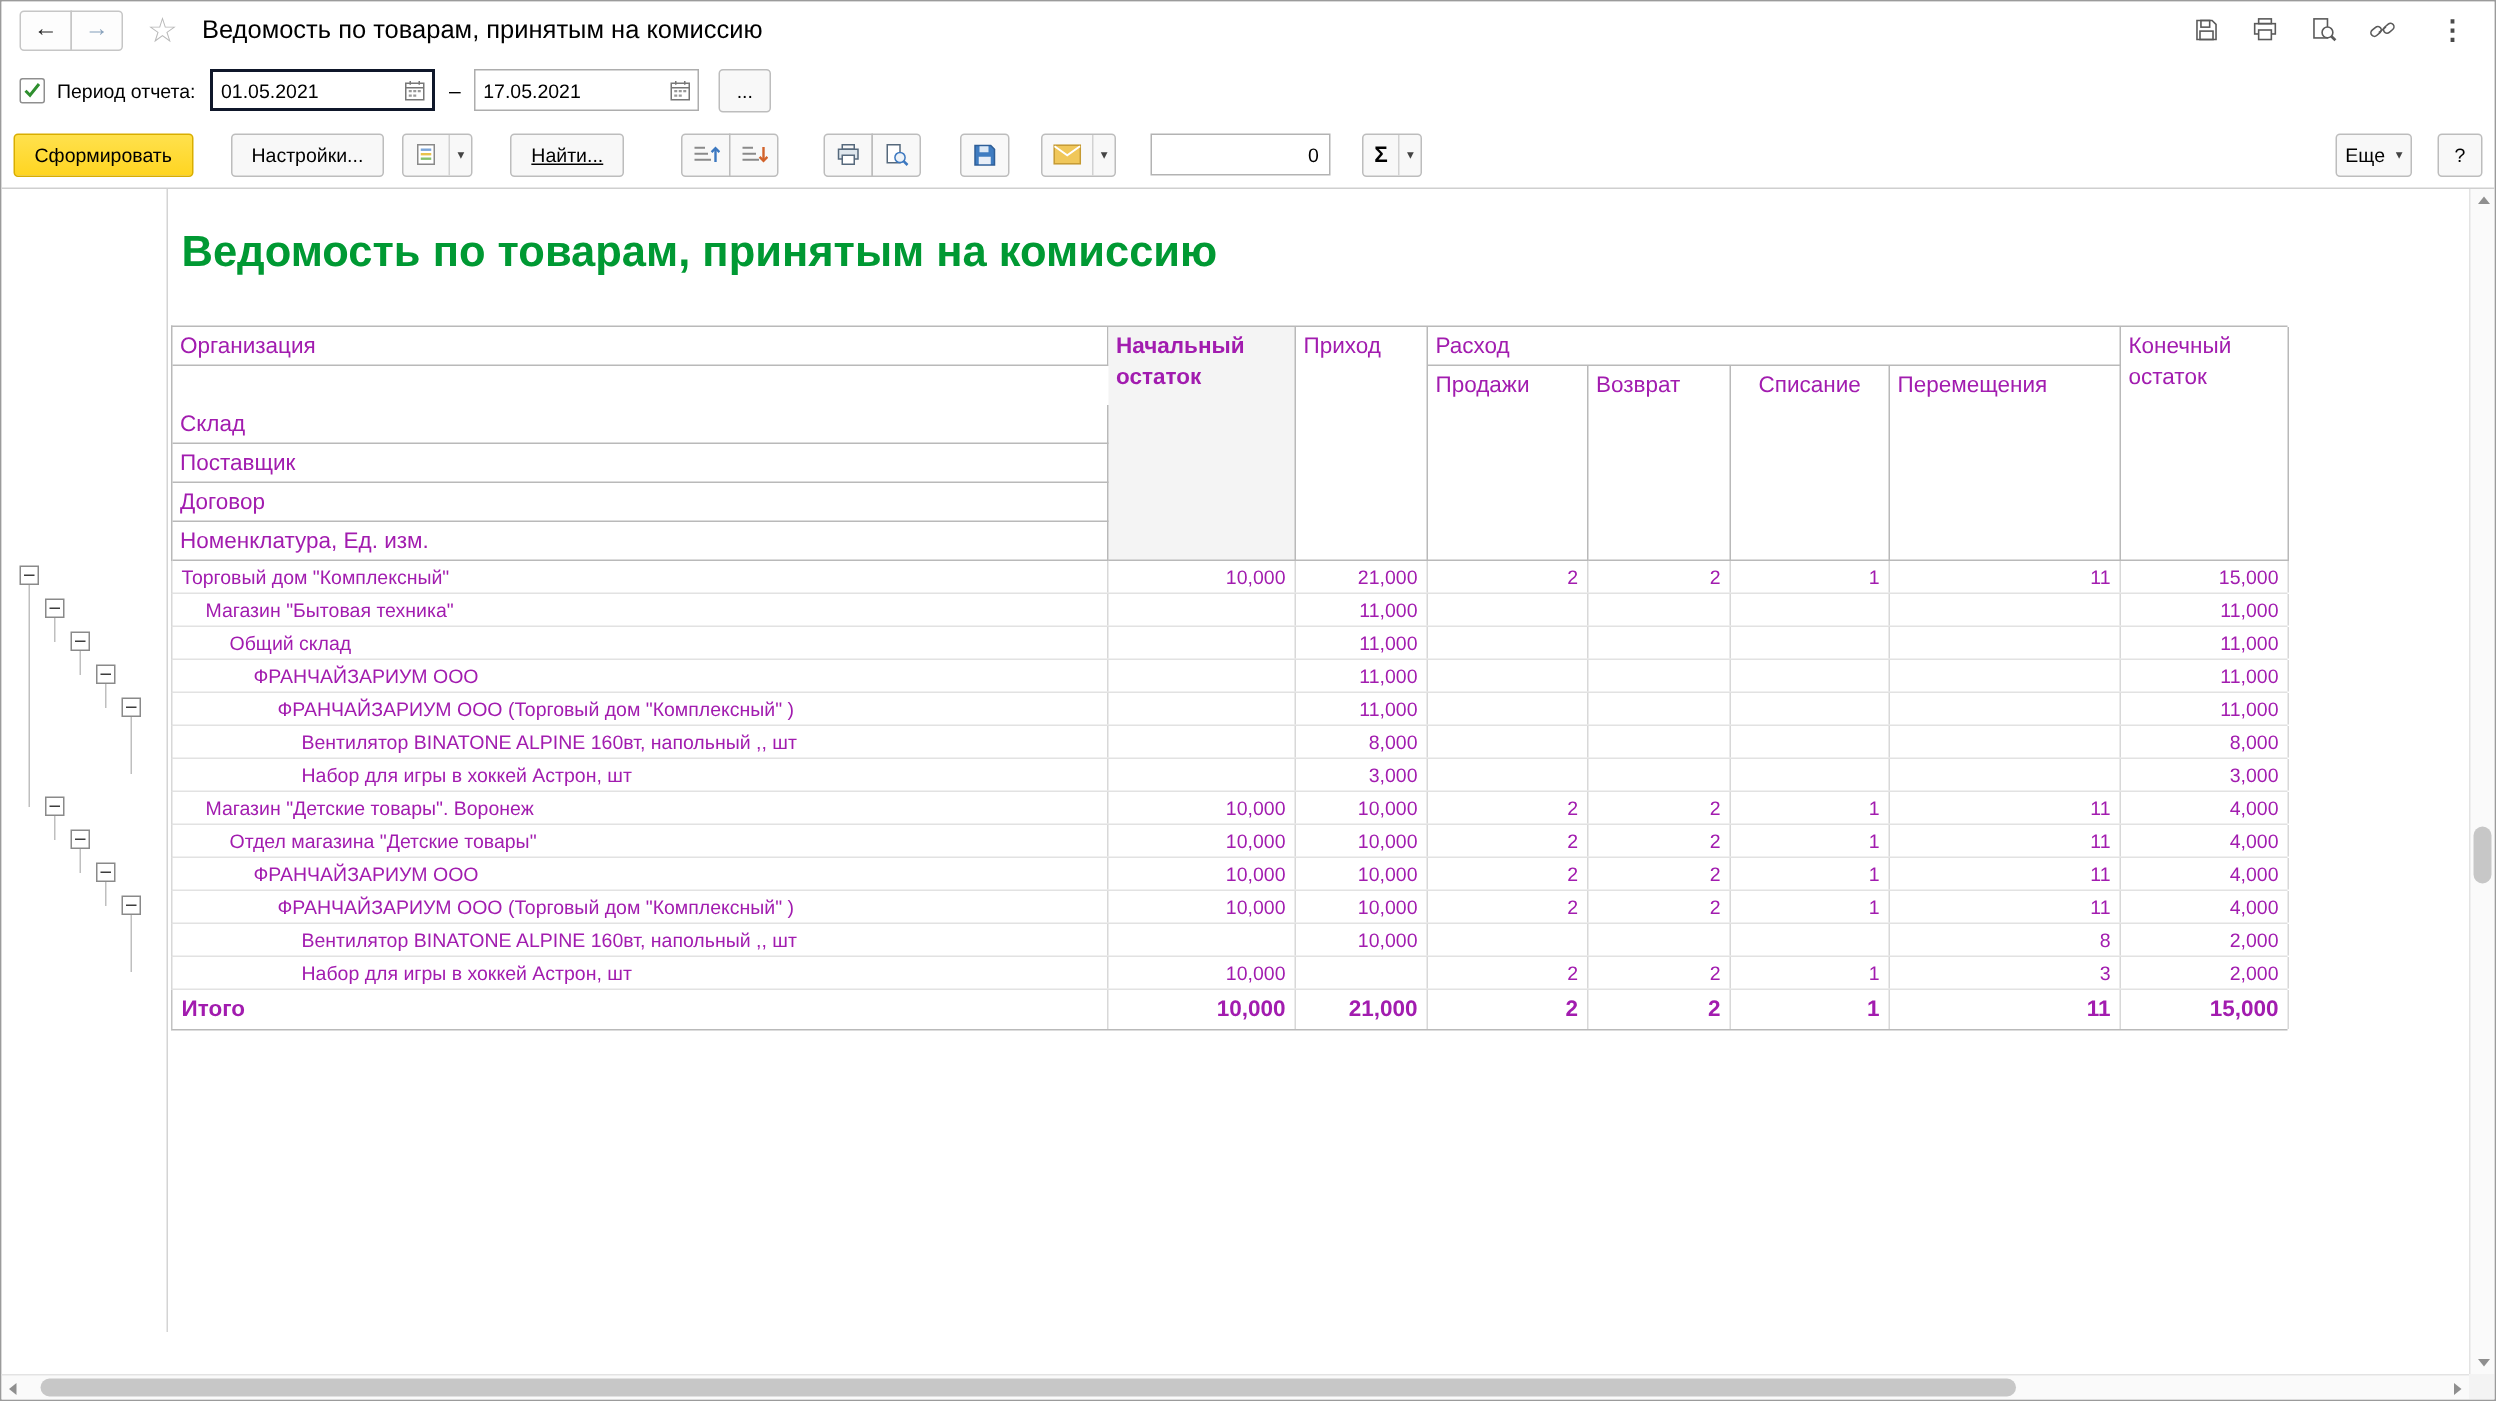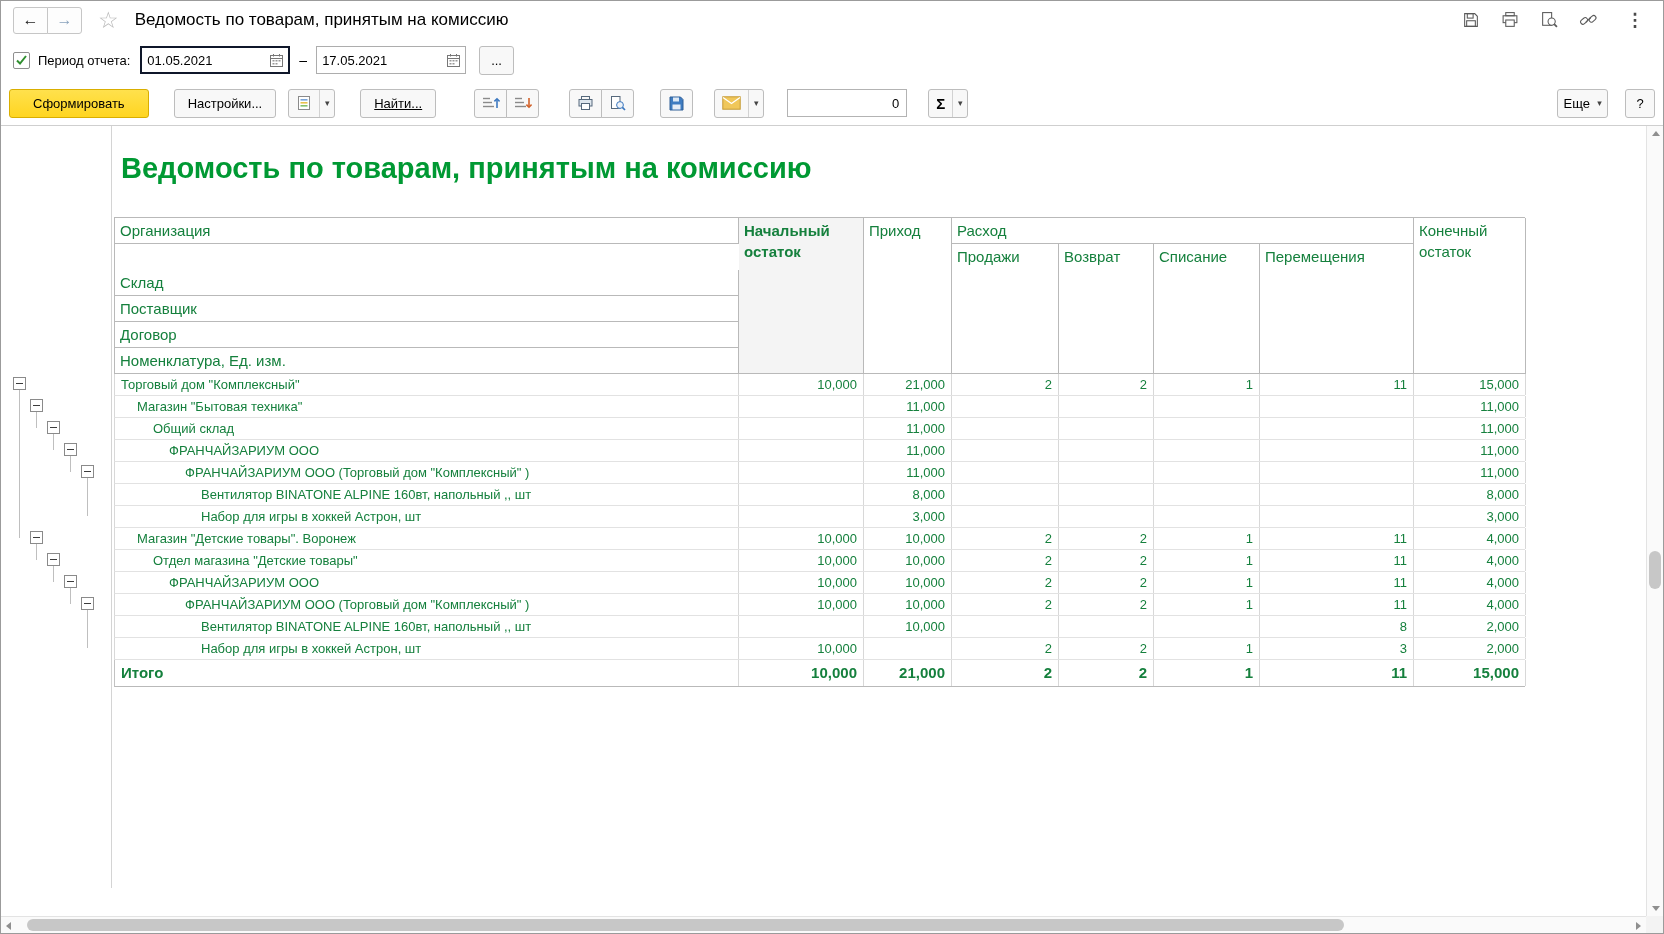--- a/index.html
+++ b/index.html
@@ -27,50 +27,50 @@
   .date-field { display:flex; align-items:center; height:28px; width:150px; border:1px solid #adadad; background:#fff; }
   .date-field.focused { border:2px solid #0f172a; }
   .date-input { border:none; outline:none; font-size:13px; padding:0 5px; width:100%; min-width:0; background:transparent; }
   .cal-btn { width:24px; height:100%; display:flex; align-items:center; justify-content:center; cursor:pointer; flex:none; }
   .dash { font-size:14px; margin:0 9px; color:#000; }
   .btn { height:29px; border:1px solid #bdbdbd; border-radius:3px; background:#f8f8f8; font-size:13px; color:#000; padding:0 13px; display:inline-flex; align-items:center; justify-content:center; cursor:pointer; white-space:nowrap; }
   .btn.ellipsis { margin-left:13px; padding:0 11px; height:29px; }
 
   
   .toolbar { display:flex; align-items:center; height:45px; padding:0 8px; background:#fff; border-bottom:1px solid #cfcfcf; }
-  .btn.generate { background:linear-gradient(#ffe14d,#ffd521); border-color:#d9ae00; padding:0 23px; }
+  .btn.generate { background:linear-gradient(#ffe14d,#ffd521); border-color:#d9ae00; padding:0 13px; }
   .split-btn { display:inline-flex; align-items:stretch; height:29px; border:1px solid #bdbdbd; border-radius:3px; background:#f8f8f8; cursor:pointer; }
   .sb-main { display:flex; align-items:center; padding:0 7px; }
   .sb-label { font-size:13px; padding:0 2px 0 6px; display:flex; align-items:center; }
   .caret { width:15px; display:flex; align-items:center; justify-content:center; font-size:9px; color:#444; }
   .caret.divided { border-left:1px solid #d2d2d2; }
   .icon-btn { width:33px; height:29px; border:1px solid #bdbdbd; border-radius:3px; background:#f8f8f8; display:inline-flex; align-items:center; justify-content:center; cursor:pointer; }
   .pair { display:inline-flex; }
   .pair .icon-btn:first-child { border-radius:3px 0 0 3px; }
   .pair .icon-btn:last-child { border-radius:0 3px 3px 0; margin-left:-1px; }
   .num-input { width:120px; height:28px; border:1px solid #b3b3b3; font-size:13px; text-align:right; padding:0 7px; outline:none; }
   .toolbar-right { margin-left:auto; display:flex; align-items:center; gap:17px; }
   .help-btn { width:30px; }
 
   
   .report-area { position:relative; height:807px; background:#fff; overflow:hidden; }
   .tree-sep { position:absolute; left:110px; top:0; height:762px; width:1px; background:#d4d4d4; }
   .rpt-title { position:absolute; left:120px; top:26px; font-size:29px; font-weight:bold; color:#009933; white-space:nowrap; }
 
-  .rpt-table { position:absolute; left:113px; top:91px; width:1411px; font-size:13px; color:#15803d; }
+  .rpt-table { position:absolute; left:113px; top:91px; width:1411px; font-size:13px; color:#a21caf; }
   .hdr { display:grid; grid-template-columns:624px 125px 88px 107px 95px 106px 154px 112px; grid-template-rows:repeat(6,26px); border-top:1px solid #b9b9b9; border-left:1px solid #b9b9b9; font-size:15px; background:#fff; }
   .hc { border-right:1px solid #b9b9b9; border-bottom:1px solid #b9b9b9; padding:2px 5px; overflow:hidden; white-space:normal; line-height:21px; }
   .gf { grid-column:1; white-space:nowrap; }
   .r1{grid-row:1} .r2{grid-row:2} .r3{grid-row:3} .r4{grid-row:4} .r5{grid-row:5} .r6{grid-row:6}
   .init { grid-column:2; grid-row:1 / span 6; background:#f4f4f4;font-weight:bold; }
   .inc  { grid-column:3; grid-row:1 / span 6; }
   .exp  { grid-column:4 / span 4; grid-row:1; }
   .s1 { grid-column:4; grid-row:2 / span 5; }
   .s2 { grid-column:5; grid-row:2 / span 5; }
-  .s3 { grid-column:6; grid-row:2 / span 5; }
+  .s3 { grid-column:6; grid-row:2 / span 5;text-align:center; }
   .s4 { grid-column:7; grid-row:2 / span 5; }
   .fin { grid-column:8; grid-row:1 / span 6; }
 
   .row { display:grid; grid-template-columns:624px 125px 88px 107px 95px 106px 154px 112px; height:22px; border-left:1px solid #d8d8d8; border-bottom:1px solid #e2e2e2; }
   .c { border-right:1px solid #d8d8d8; line-height:21px; padding:0 6px; white-space:nowrap; overflow:hidden; }
   .num { text-align:right; }
   .lvl-0{padding-left:6px} .lvl-1{padding-left:22px} .lvl-2{padding-left:38px}
   .lvl-3{padding-left:54px} .lvl-4{padding-left:70px} .lvl-5{padding-left:86px}
   .total { display:grid; grid-template-columns:624px 125px 88px 107px 95px 106px 154px 112px; height:27px; border-left:1px solid #c2c2c2; border-bottom:1px solid #b9b9b9; font-size:15px; font-weight:bold; }
   .total .c { line-height:26px; border-right:1px solid #d8d8d8; }

